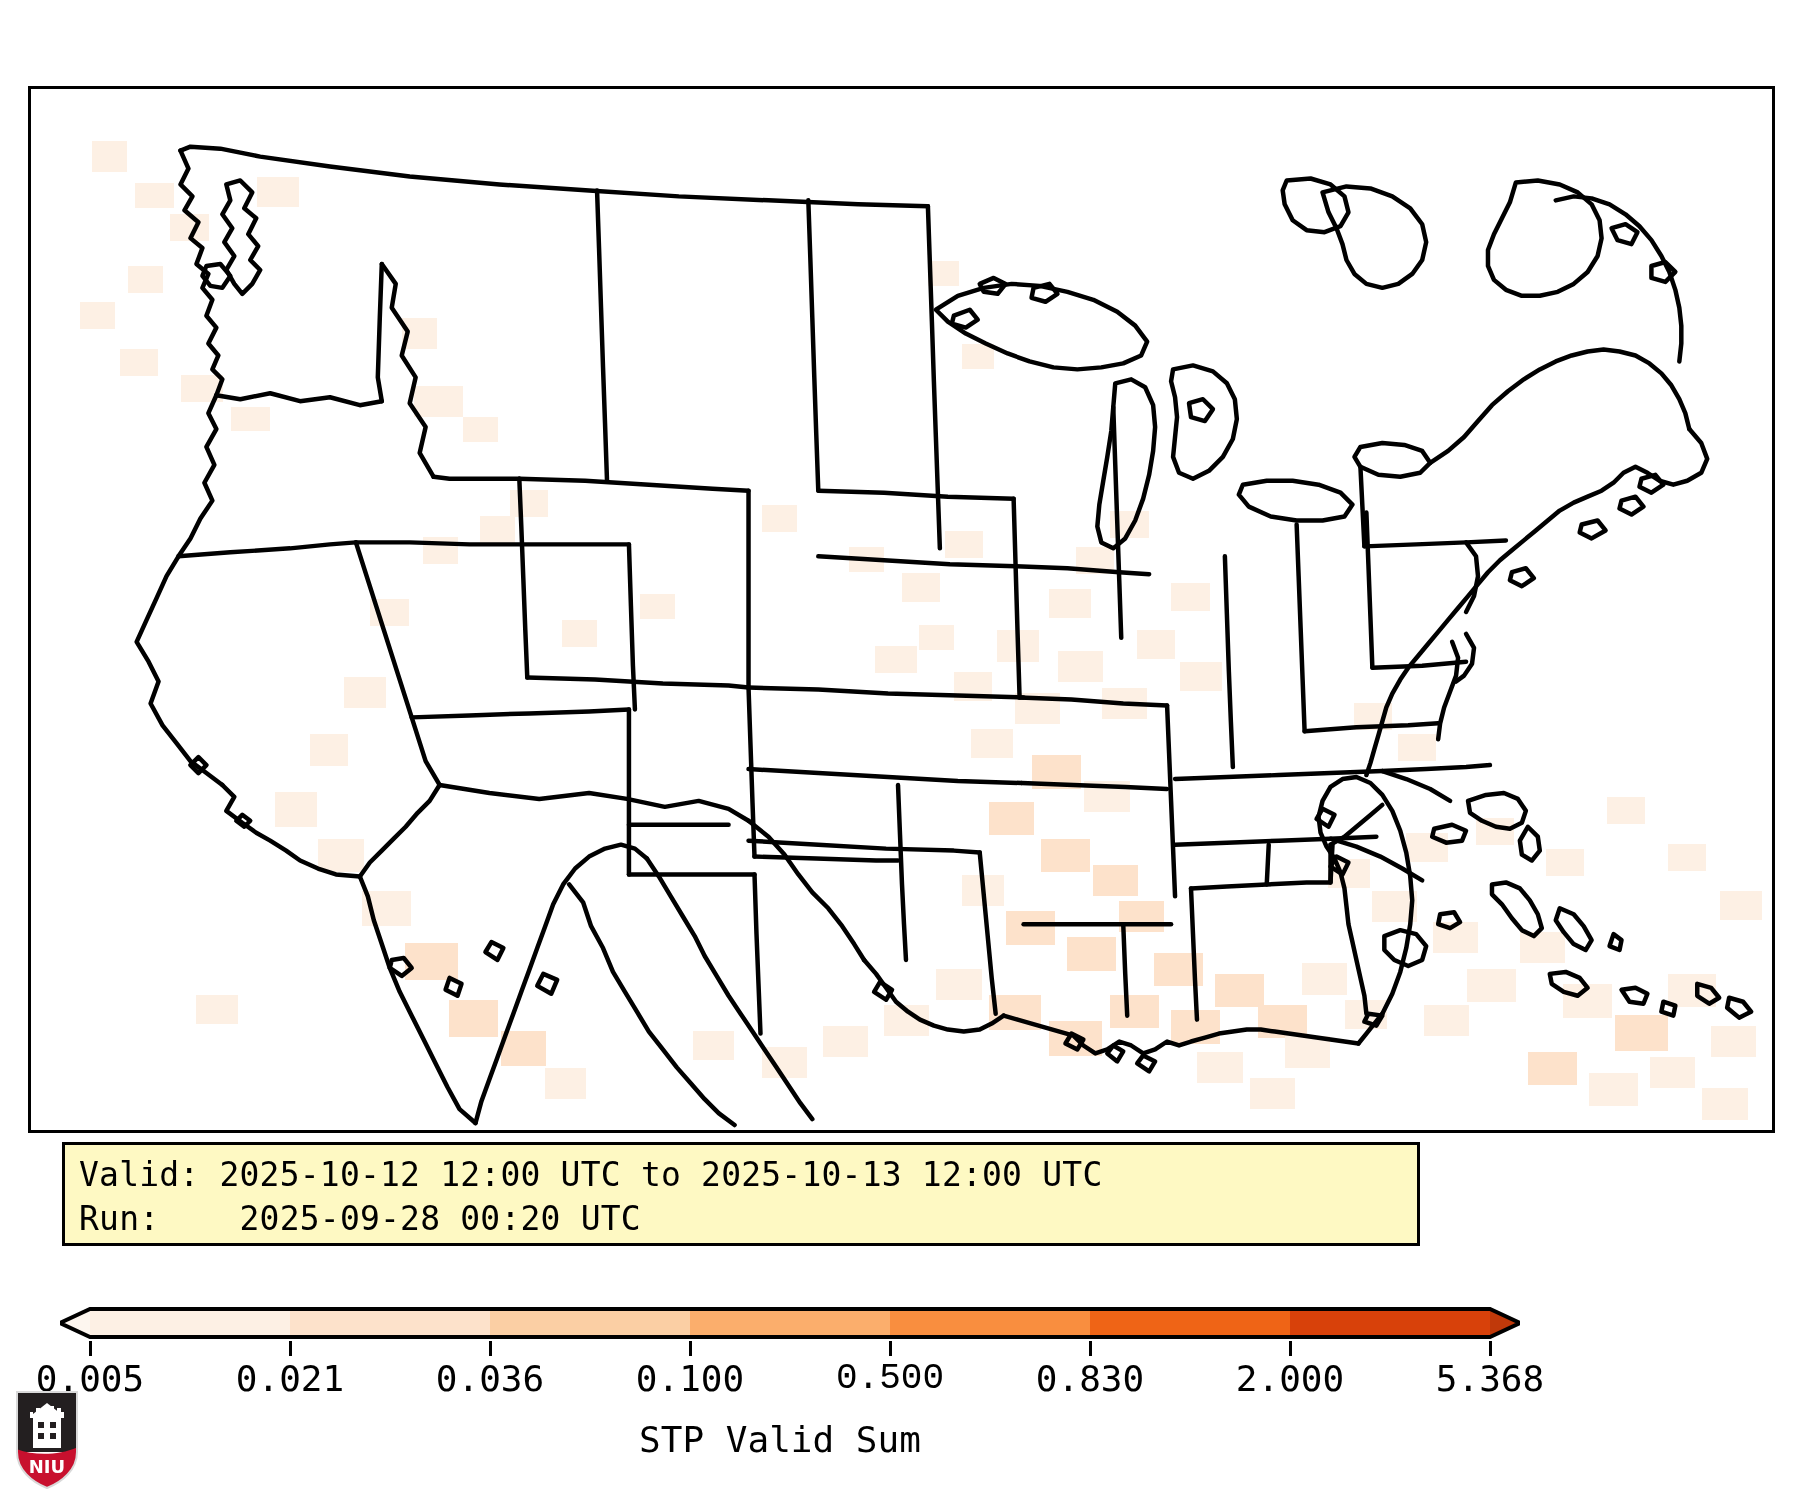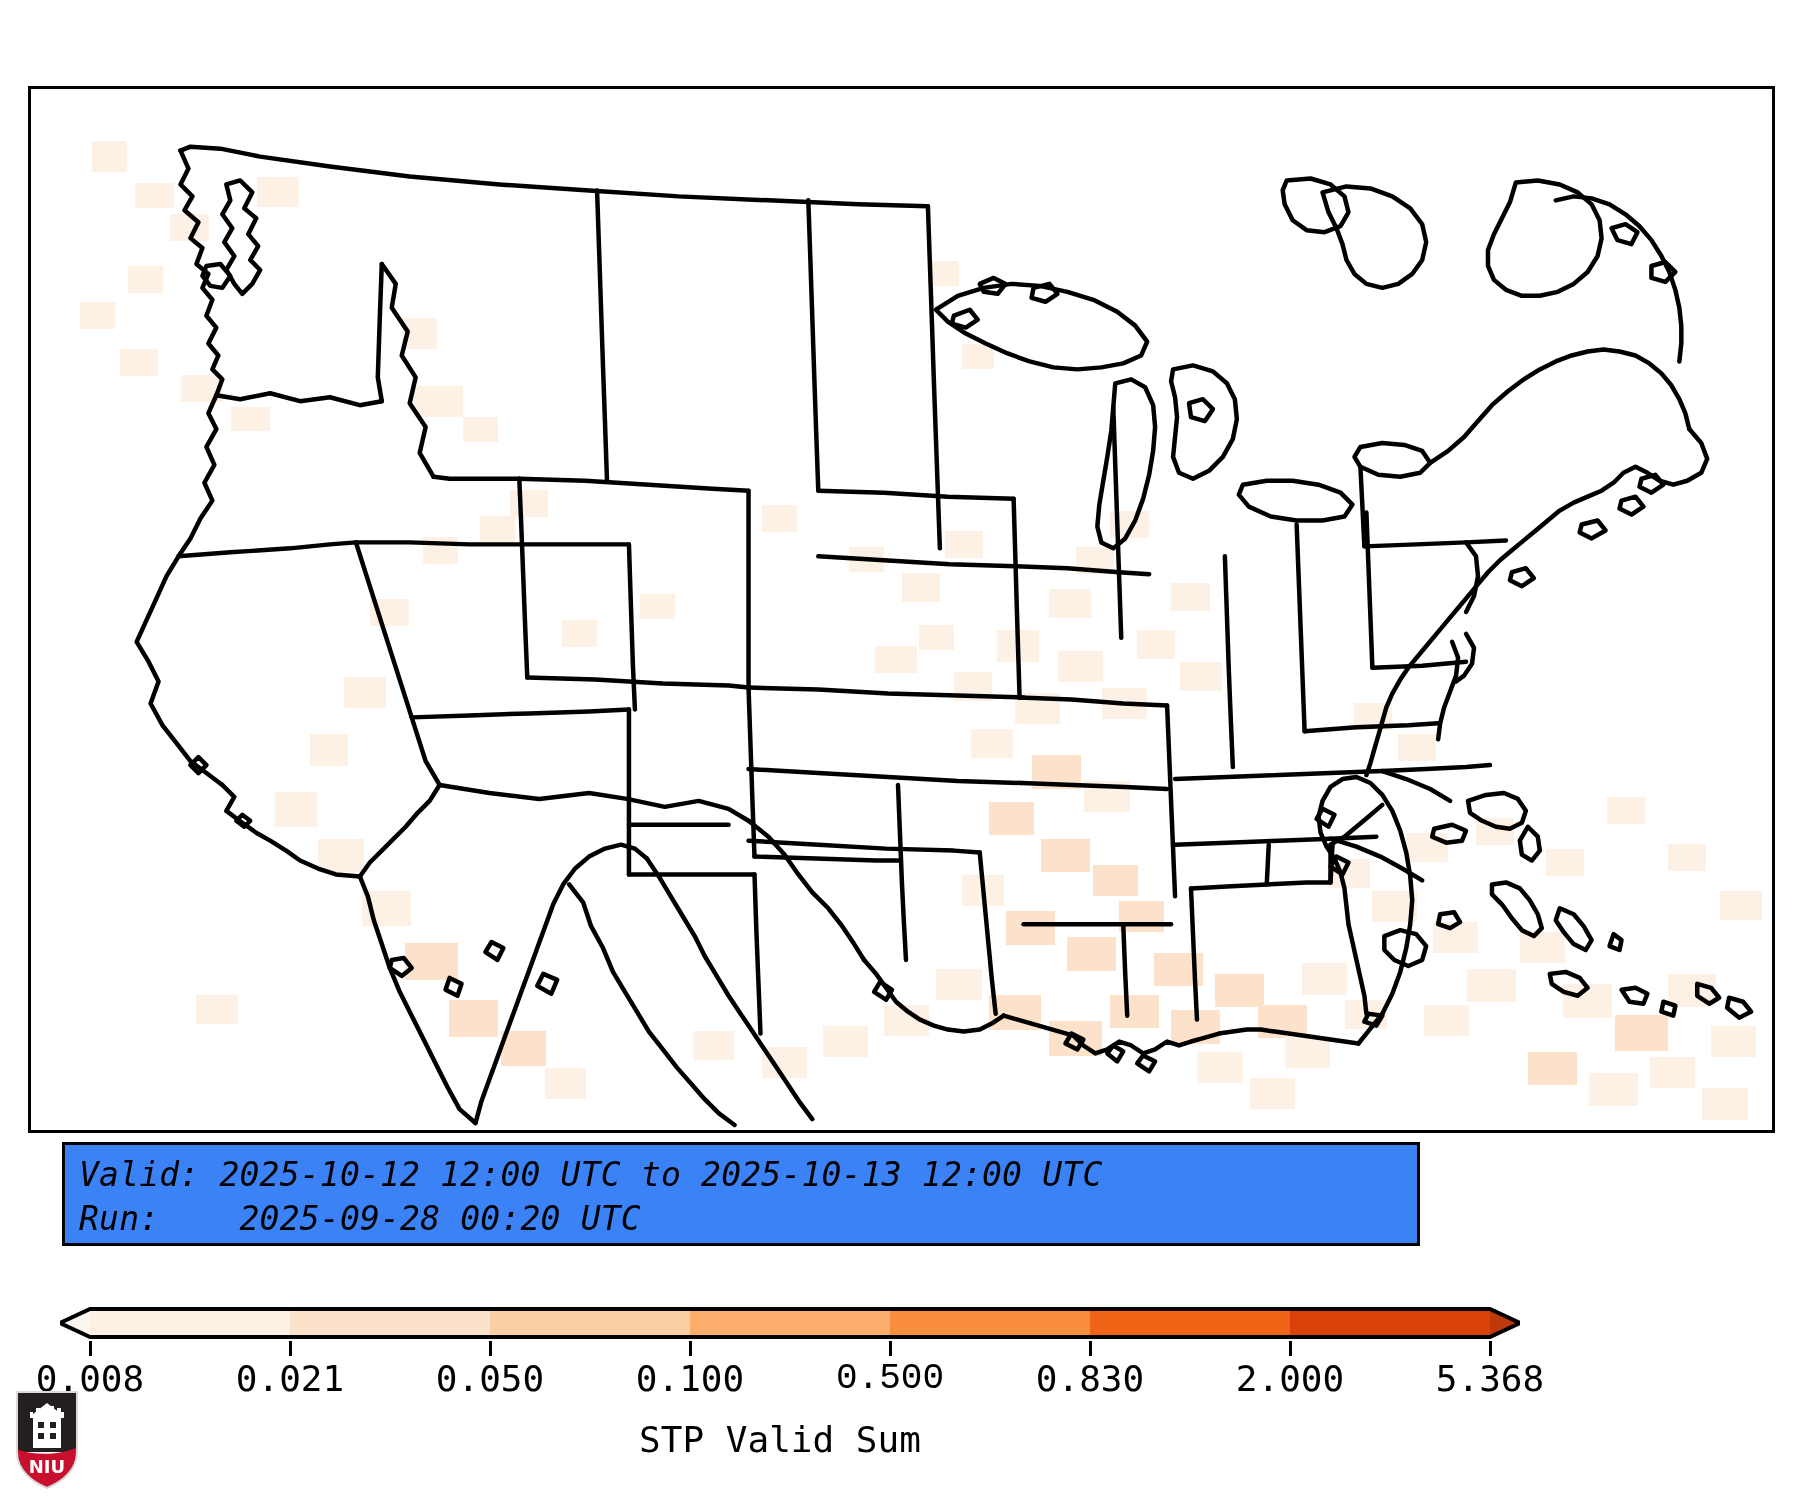--- a/index.html
+++ b/index.html
@@ -55,23 +55,22 @@
 
   
   #info-box {
     position: absolute;
     left: 62px;
     top: 1142px;
     width: 1358px;
     height: 104px;
     border: 3px solid #000000;
     box-sizing: border-box;
-    background: #3b82f6;
+    background: #fef9c3;
     padding: 8px 8px 0 14px;
-    font-style: italic;
   }
   .info-line {
     font-size: 33px;
     line-height: 44px;
     color: #000000;
     white-space: pre;
     letter-spacing: 0.2px;
   }
 
   
@@ -524,23 +523,23 @@
       <div class="tick-mark" style="left: 28.5px;"></div>
       <div class="tick-mark" style="left: 228.5px;"></div>
       <div class="tick-mark" style="left: 428.5px;"></div>
       <div class="tick-mark" style="left: 628.5px;"></div>
       <div class="tick-mark" style="left: 828.5px;"></div>
       <div class="tick-mark" style="left: 1028.5px;"></div>
       <div class="tick-mark" style="left: 1228.5px;"></div>
       <div class="tick-mark" style="left: 1428.5px;"></div>
     </div>
   <div id="cb-labels">
-      <div class="cb-label" style="left: 90px;">0.008</div>
+      <div class="cb-label" style="left: 90px;">0.005</div>
       <div class="cb-label" style="left: 290px;">0.021</div>
-      <div class="cb-label" style="left: 490px;">0.050</div>
+      <div class="cb-label" style="left: 490px;">0.036</div>
       <div class="cb-label" style="left: 690px;">0.100</div>
       <div class="cb-label" style="left: 890px; font-family: Liberation Mono, monospace;">0.500</div>
       <div class="cb-label" style="left: 1090px;">0.830</div>
       <div class="cb-label" style="left: 1290px;">2.000</div>
       <div class="cb-label" style="left: 1490px;">5.368</div>
     </div>
   <div id="cb-axis-title">STP Valid Sum</div>
 
   <svg id="niu-logo" viewBox="0 0 66 100">
     <defs>

